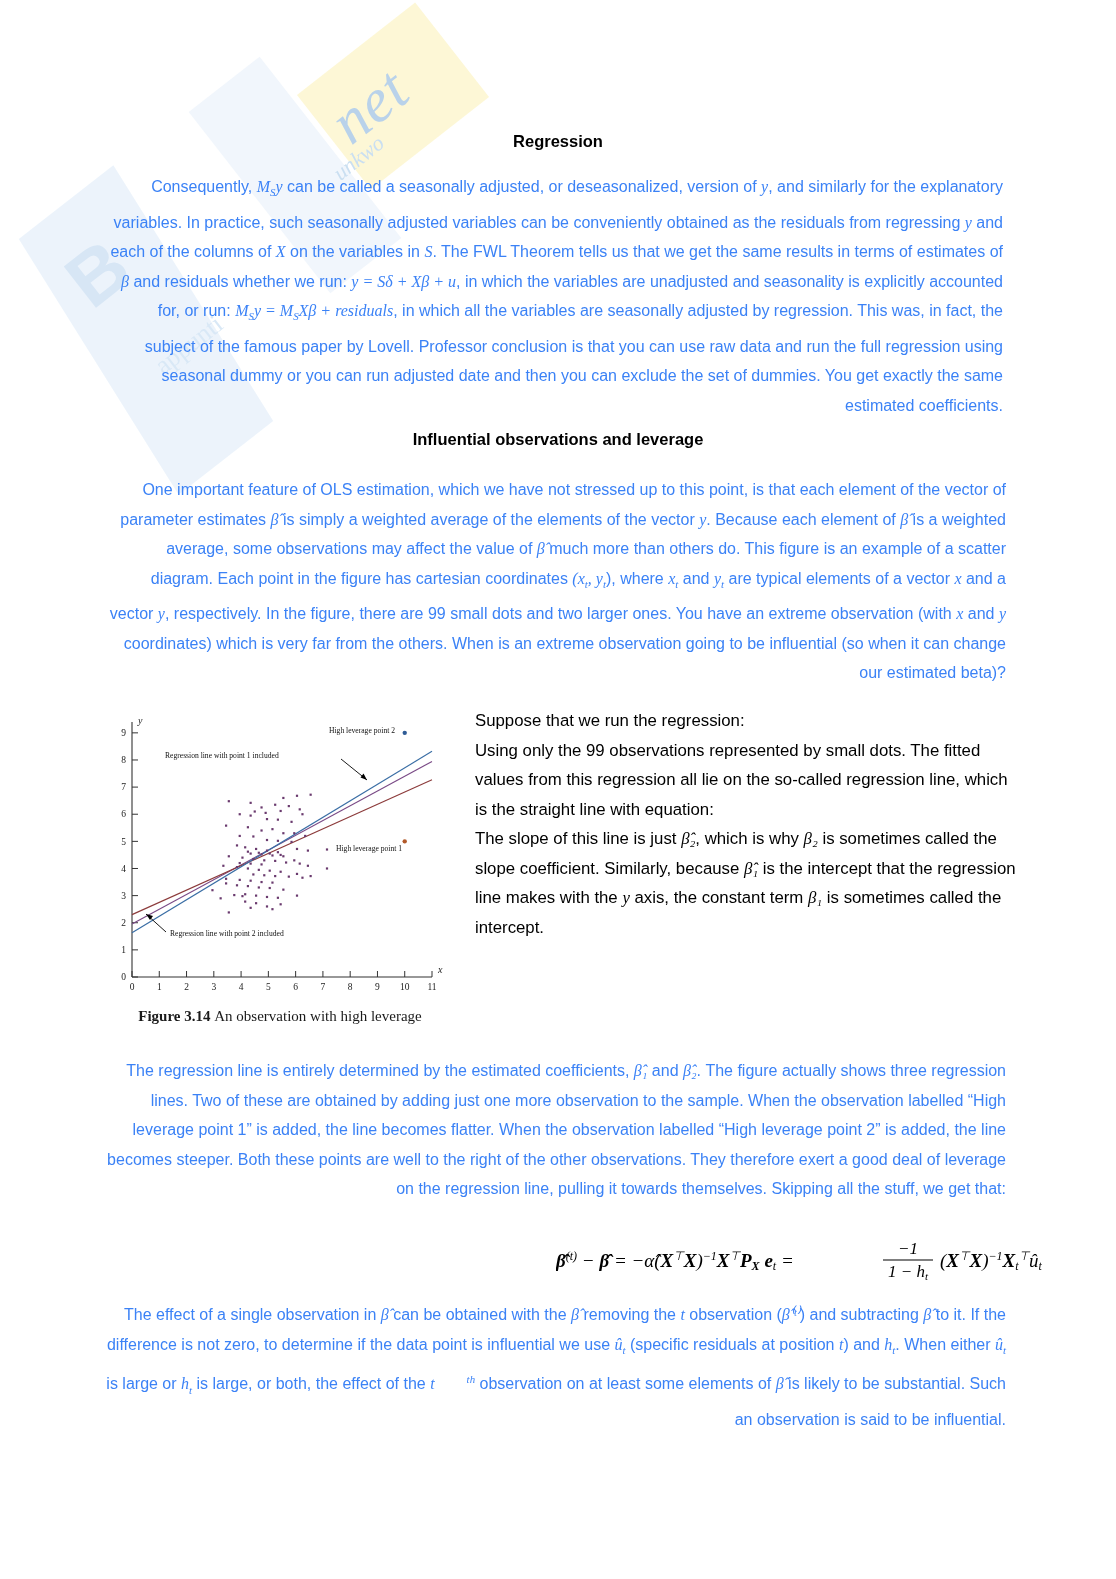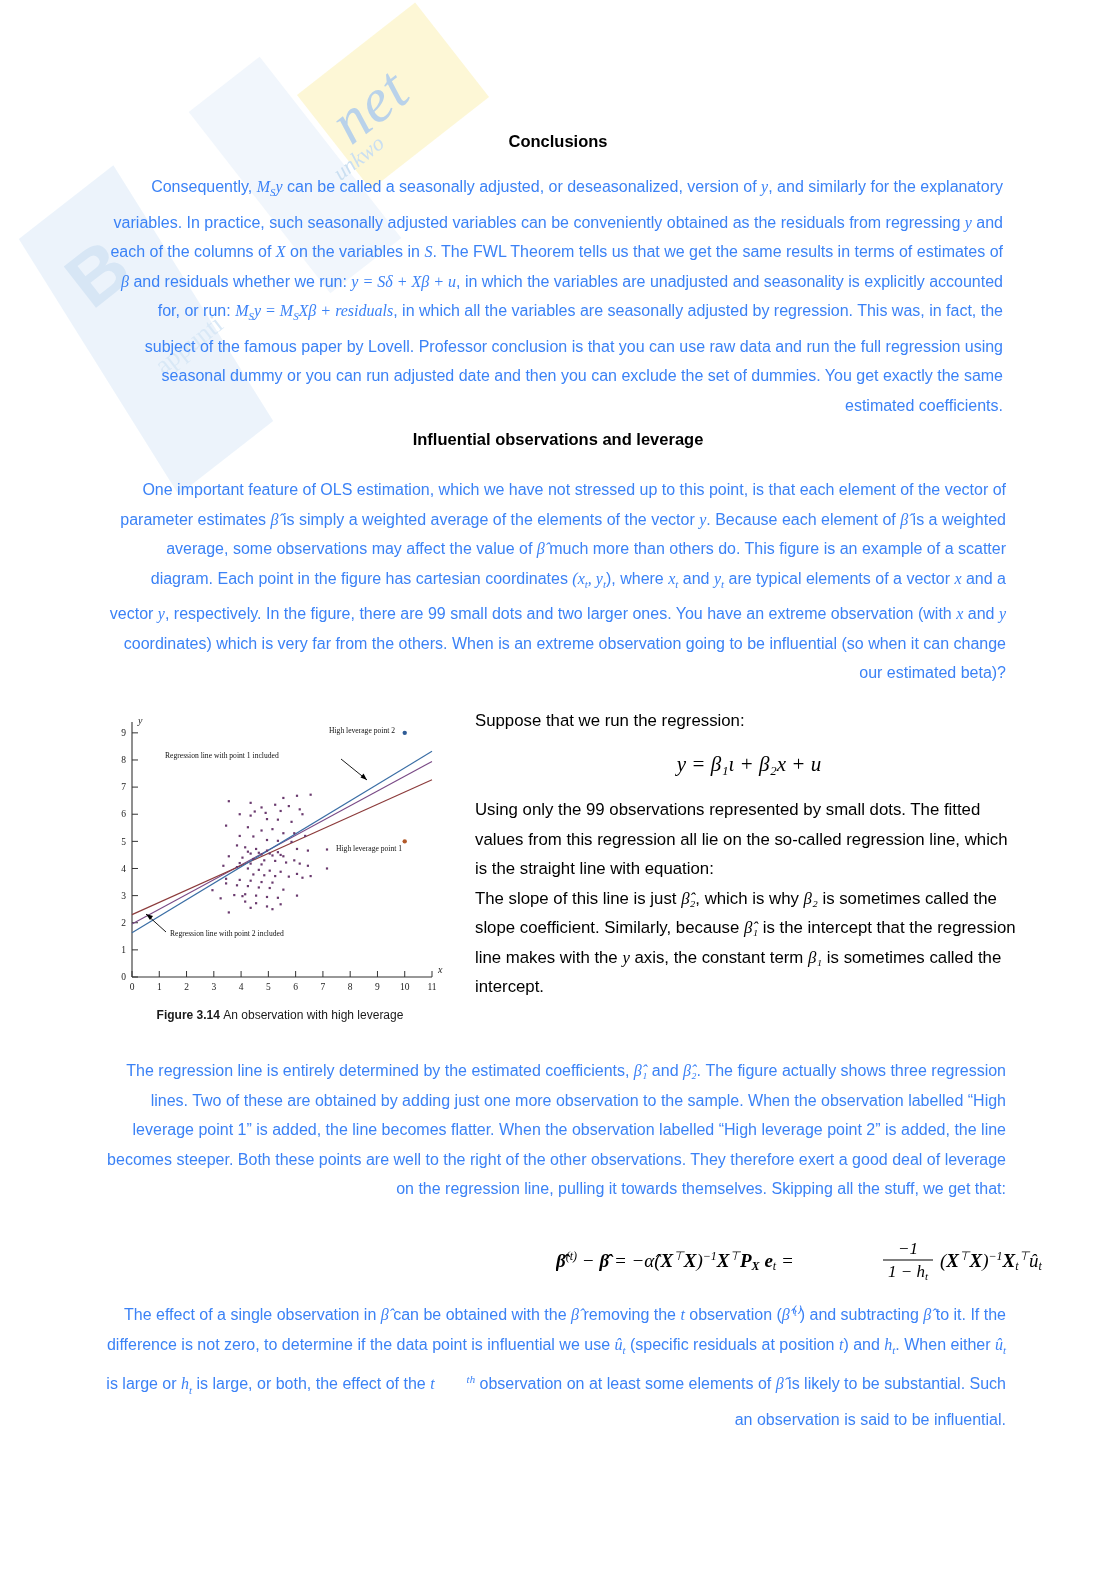--- a/index.html
+++ b/index.html
@@ -131,22 +131,22 @@
     top: 710px;
     width: 345px;
     height: 320px;
   }
   .fig-caption {
     position: absolute;
     left: 105px;
     top: 1008px;
     width: 350px;
     text-align: center;
-    font-family: Liberation Sans, sans-serif;
-    font-size: 12px;
+    font-family: Liberation Serif, serif;
+    font-size: 15px;
     font-weight: bold;
     color: #1a1a1a;
   }
   .fig-caption .cap-rest { font-weight: normal; }
 
   
   .rightcol {
     position: absolute;
     left: 475px;
     top: 706px;
@@ -173,21 +173,21 @@
     <div class="wm-blue-block"></div>
     <div class="wm-blue-block2"></div>
     <div class="wm-text-big">B</div>
     <div class="wm-text-net">net</div>
     <div class="wm-text-small">unkwo</div>
     <div class="wm-text-mid">appunti</div>
   </div>
 
   <div class="content">
 
-    <div class="heading" style="top:132px;">Conclusions</div>
+    <div class="heading" style="top:132px;">Regression</div>
 
     <div class="para" style="left:103px; top:172px; width:900px;">
       <span>Consequently, </span><span class="mi">M</span><sub class="m">S</sub><span class="mi">y</span><span> can be called a seasonally adjusted, or deseasonalized, version of </span><span class="mi">y</span><span>, and similarly for the explanatory variables. In practice, such seasonally adjusted variables can be conveniently obtained as the residuals from regressing </span><span class="mi">y</span><span> and each of the columns of </span><span class="mi">X</span><span> on the variables in </span><span class="mi">S</span><span>. The FWL Theorem tells us that we get the same results in terms of estimates of </span><span class="mi">β</span><span> and residuals whether we run: </span><span class="mi">y = Sδ + Xβ + u</span><span>, in which the variables are unadjusted and seasonality is explicitly accounted for, or run: </span><span class="mi">M</span><sub class="m">S</sub><span class="mi">y = M</span><sub class="m">S</sub><span class="mi">Xβ + </span><span class="it">residuals</span><span>, in which all the variables are seasonally adjusted by regression. This was, in fact, the subject of the famous paper by Lovell. Professor conclusion is that you can use raw data and run the full regression using seasonal dummy or you can run adjusted date and then you can exclude the set of dummies. You get exactly the same estimated coefficients.</span>
     </div>
 
     <div class="heading" style="top:430px;">Influential observations and leverage</div>
 
     <div class="para" style="left:103px; top:475px; width:903px;">
       <span>One important feature of OLS estimation, which we have not stressed up to this point, is that each element of the vector of parameter estimates </span><span class="mi">β̂</span><span> is simply a weighted average of the elements of the vector </span><span class="mi">y</span><span>. Because each element of </span><span class="mi">β̂</span><span> is a weighted average, some observations may affect the value of </span><span class="mi">β̂</span><span> much more than others do. This figure is an example of a scatter diagram. Each point in the figure has cartesian coordinates </span><span class="mi">(x</span><sub class="m">t</sub><span class="mi">, y</span><sub class="m">t</sub><span>), where </span><span class="mi">x</span><sub class="m">t</sub><span> and </span><span class="mi">y</span><sub class="m">t</sub><span> are typical elements of a vector </span><span class="mi">x</span><span> and a vector </span><span class="mi">y</span><span>, respectively. In the figure, there are 99 small dots and two larger ones. You have an extreme observation (with </span><span class="mi">x</span><span> and </span><span class="mi">y</span><span> coordinates) which is very far from the others. When is an extreme observation going to be influential (so when it can change our estimated beta)?</span>
     </div>
@@ -379,23 +379,20 @@
       </svg>
     </div>
 
     <div class="fig-caption">
       <span>Figure 3.14</span>
       <span class="cap-rest">An observation with high leverage</span>
     </div>
 
     <div class="rightcol">
       <p>Suppose that we run the regression:</p>
-      <div class="eq">
-        <span class="mi">y = β₁ι + β₂x + u</span>
-      </div>
       <p>Using only the 99 observations represented by small dots. The fitted values from this regression all lie on the so-called regression line, which is the straight line with equation:</p>
       <p><span>The slope of this line is just </span><span class="mi">β̂₂</span><span>, which is why </span><span class="mi">β₂</span><span> is sometimes called the slope coefficient. Similarly, because </span><span class="mi">β̂₁</span><span> is the intercept that the regression line makes with the </span><span class="mi">y</span><span> axis, the constant term </span><span class="mi">β₁</span><span> is sometimes called the intercept.</span></p>
     </div>
 
     <div class="para" style="left:103px; top:1056px; width:903px;">
       <span>The regression line is entirely determined by the estimated coefficients, </span><span class="mi">β̂₁</span><span> and </span><span class="mi">β̂₂</span><span>. The figure actually shows three regression lines. Two of these are obtained by adding just one more observation to the sample. When the observation labelled “High leverage point 1” is added, the line becomes flatter. When the observation labelled “High leverage point 2” is added, the line becomes steeper. Both these points are well to the right of the other observations. They therefore exert a good deal of leverage on the regression line, pulling it towards themselves. Skipping all the stuff, we get that:</span>
     </div>
 
     <div class="eqc" style="top:1233px;">
       <svg width="560" height="56" viewBox="0 0 560 56">

